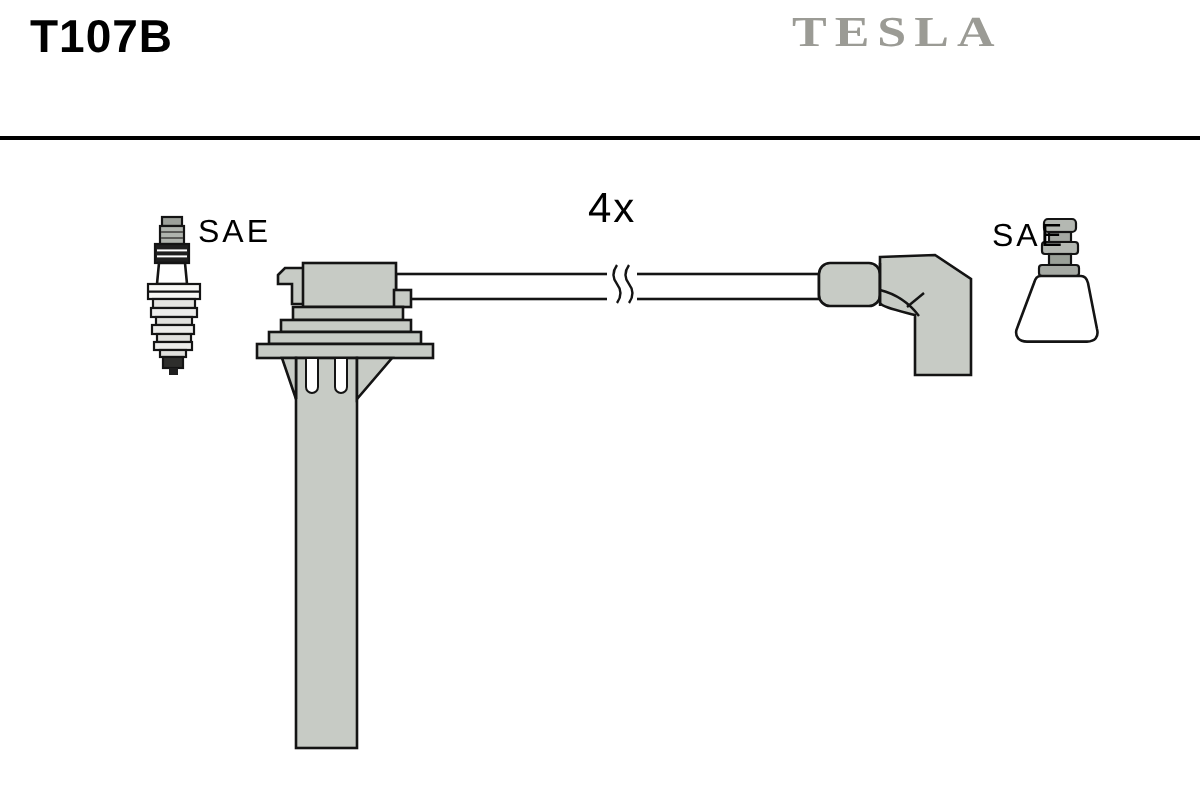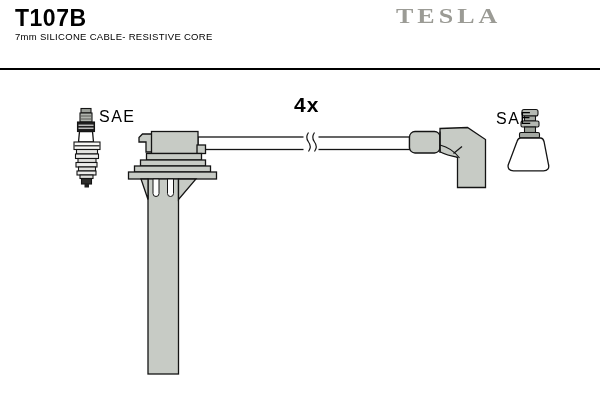--- a/index.html
+++ b/index.html
@@ -33,30 +33,29 @@
   .white-part{fill:var(--background,#fff);stroke:var(--outline,#141414);stroke-width:1.3;}
   .ln{fill:none;stroke:var(--outline,#141414);stroke-width:1.2;}
   .shade{stroke:var(--outline,#141414);stroke-width:1.1;}
   .lbl{
     position:absolute;font-size:16px;letter-spacing:1.5px;white-space:nowrap;
   }
   .sae-left{left:99px;top:108px;}
   .sae-right{left:496px;top:110px;}
   .qty{
     position:absolute;left:294px;top:93px;
-    font-size:21px;font-weight:bold;letter-spacing:1px;text-align:right;
+    font-size:21px;font-weight:normal;letter-spacing:1px;text-align:right;
   }
 </style>
 </head>
 <body>
 
 <div class="page">
 
   <div class="part-number">T107B</div>
-  <div class="subtitle">7mm SILICONE CABLE- RESISTIVE CORE</div>
   <div class="brand">TESLA</div>
   <div class="divider"></div>
 
   <svg class="canvas" width="600" height="400" viewBox="0 0 600 400" xmlns="http://www.w3.org/2000/svg">
 
     <g>
       <rect class="white-part" x="198" y="137" width="211.5" height="12.5"></rect>
     </g>
 
     <g>

